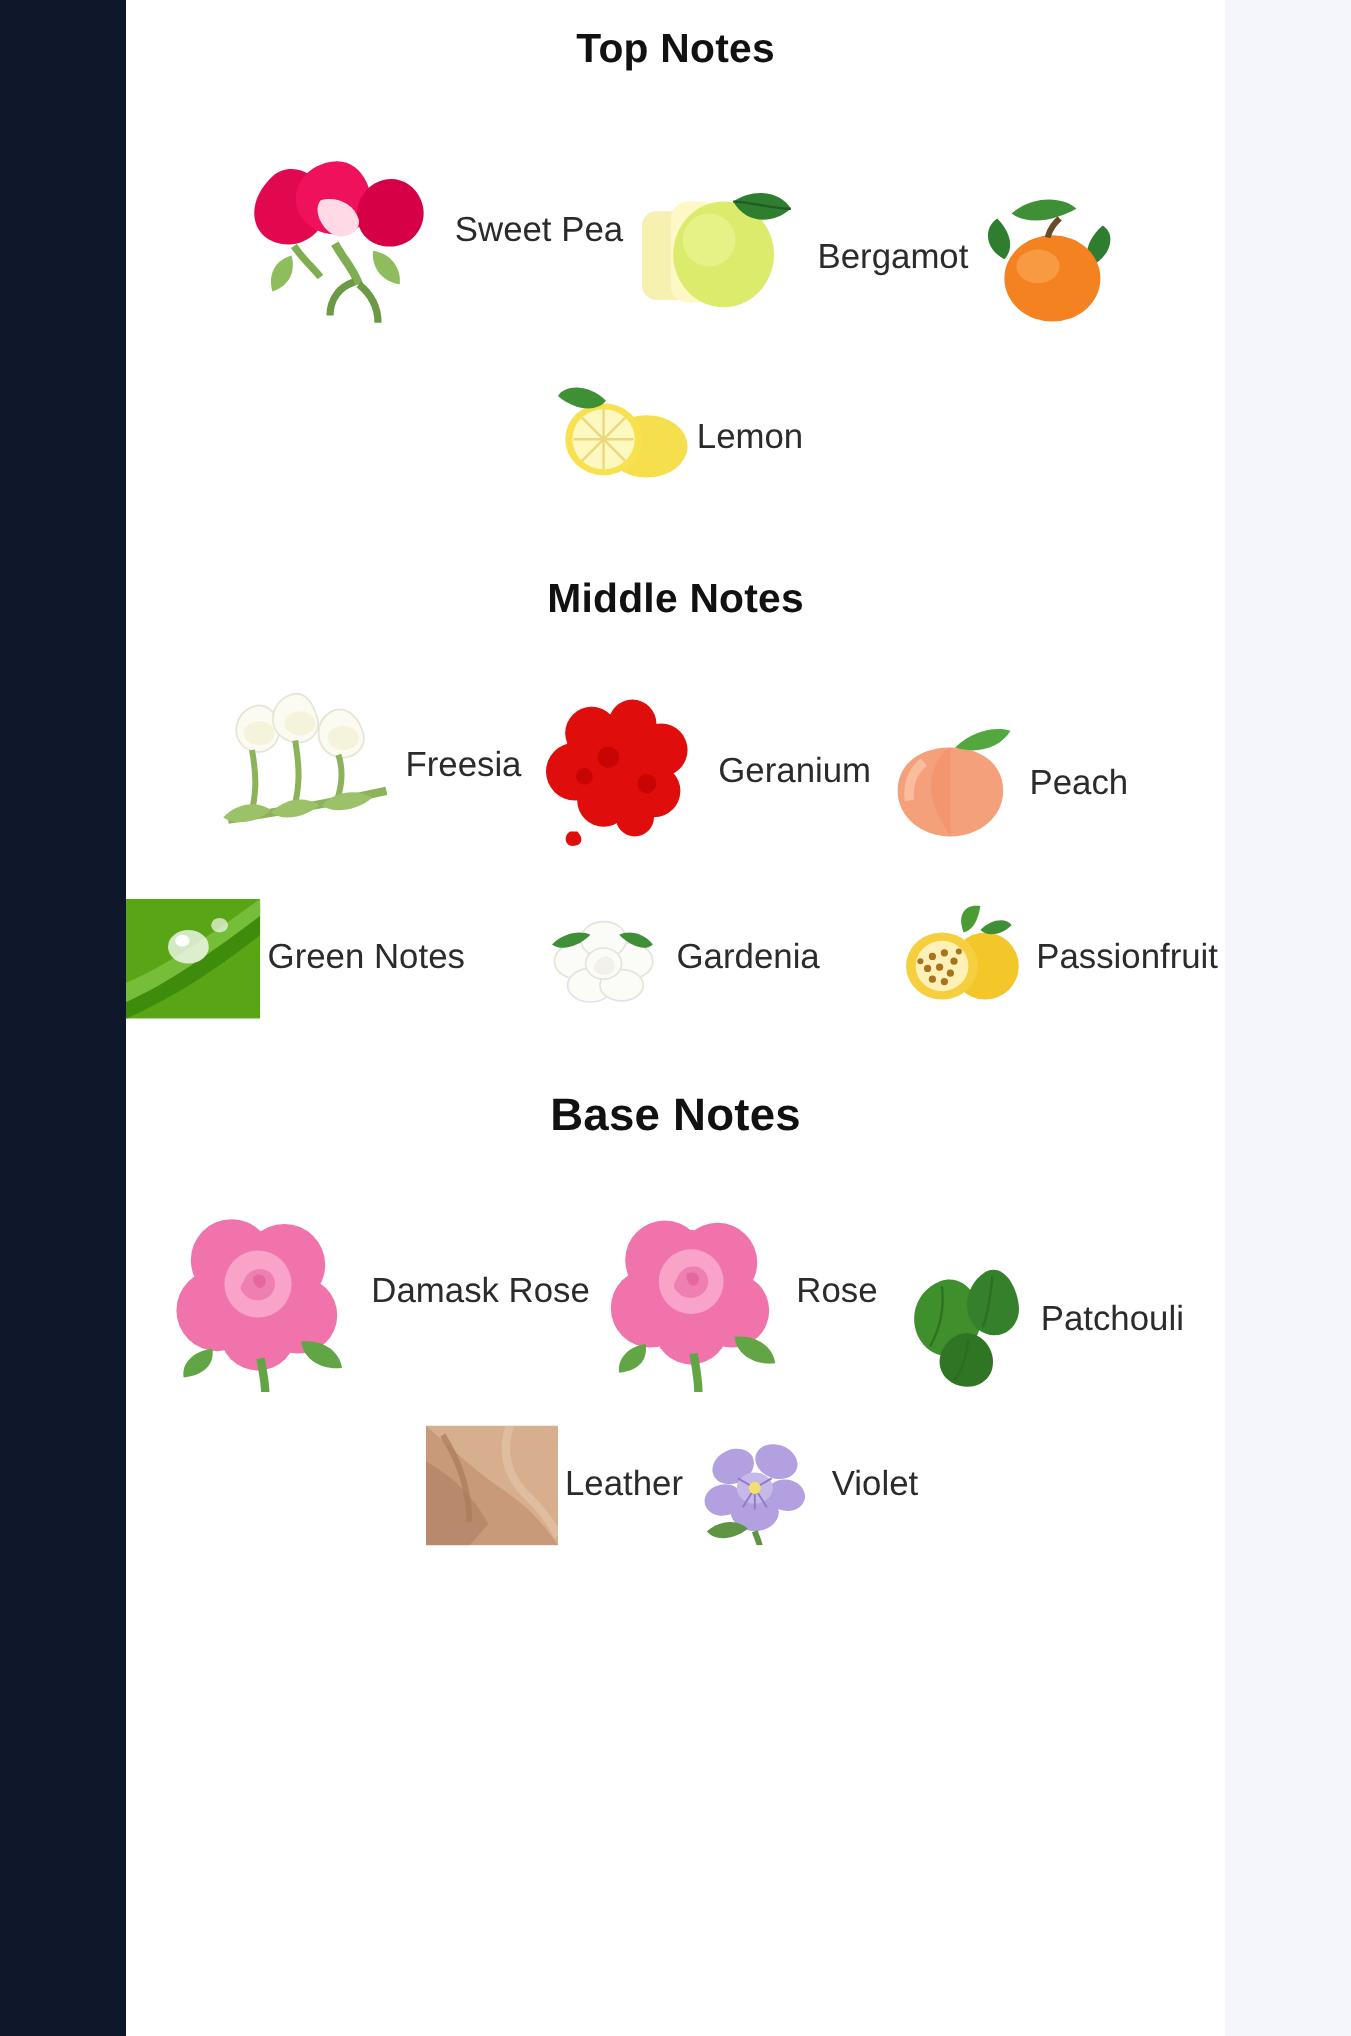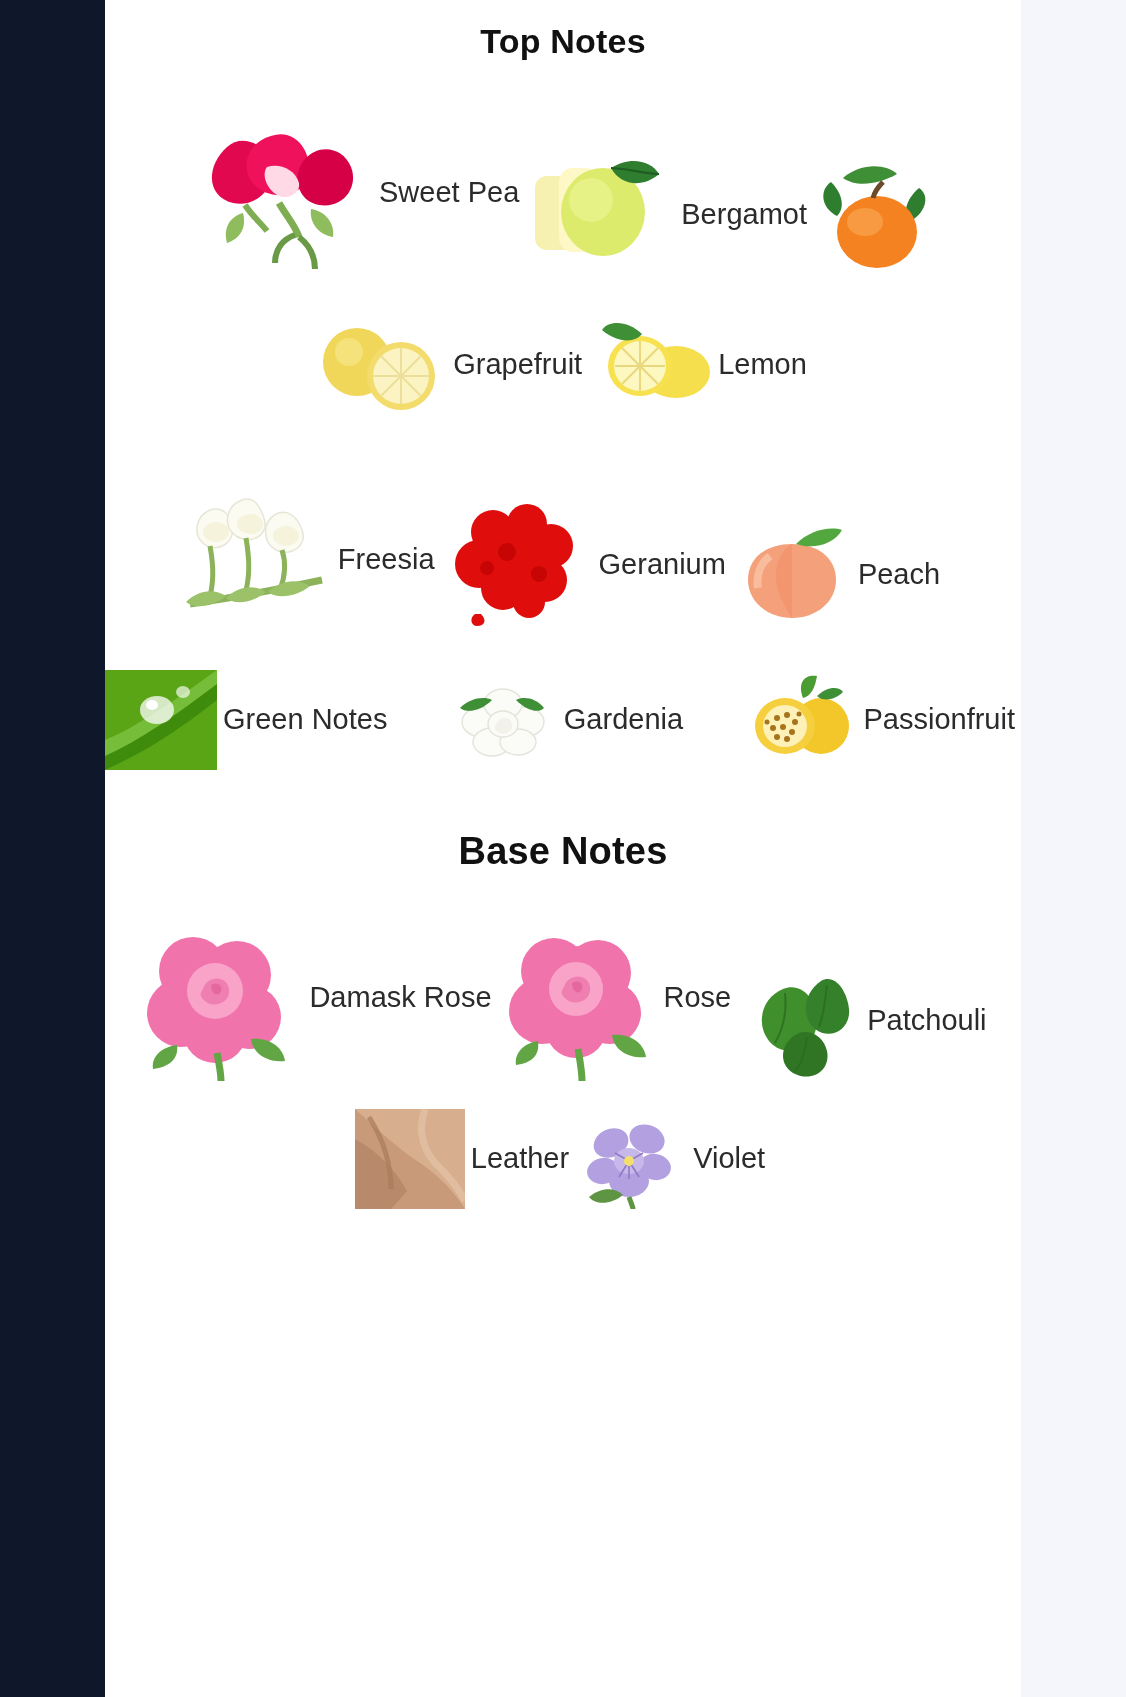--- a/index.html
+++ b/index.html
@@ -126,39 +126,20 @@
               <ellipse cx="64" cy="82" rx="40" ry="36" fill="#f58220"></ellipse>
               <ellipse cx="52" cy="72" rx="18" ry="14" fill="#f9a04a" opacity="0.8"></ellipse>
               <path d="M60 48 C62 40 66 36 70 32" stroke="#6a4a2a" stroke-width="5" fill="none"></path>
             </svg>
           </span>
         </div>
       </div>
 
       <div class="row" style="margin-top:30px;">
 
-        <div class="note">
-          <span class="thumb">
-            <svg width="134" height="110" viewBox="0 0 134 110">
-              <rect width="134" height="110" fill="#ffffff"></rect>
-              <circle cx="44" cy="52" r="34" fill="#f0d75a"></circle>
-              <circle cx="36" cy="44" r="16" fill="#f6e versus" opacity="0"></circle>
-              <circle cx="36" cy="42" r="14" fill="#f7e789" opacity="0.7"></circle>
-              <circle cx="88" cy="66" r="34" fill="#f3dc6b"></circle>
-              <circle cx="88" cy="66" r="28" fill="#fbf3c2"></circle>
-              <g stroke="#ecdf9a" stroke-width="2">
-                <line x1="88" y1="38" x2="88" y2="94"></line>
-                <line x1="60" y1="66" x2="116" y2="66"></line>
-                <line x1="68" y1="46" x2="108" y2="86"></line>
-                <line x1="108" y1="46" x2="68" y2="86"></line>
-              </g>
-            </svg>
-          </span>
-          <span class="label">Grapefruit</span>
-        </div>
 
         <div class="note">
           <span class="thumb">
             <svg width="124" height="110" viewBox="0 0 124 110">
               <rect width="124" height="110" fill="#ffffff"></rect>
               <ellipse cx="88" cy="62" rx="34" ry="26" fill="#f5df4d"></ellipse>
               <ellipse cx="52" cy="56" rx="32" ry="30" fill="#f7e14f"></ellipse>
               <ellipse cx="52" cy="56" rx="26" ry="25" fill="#fdf7c0"></ellipse>
               <g stroke="#ead87f" stroke-width="2">
                 <line x1="52" y1="31" x2="52" y2="81"></line>
@@ -168,20 +149,21 @@
               </g>
               <path d="M54 24 C40 10 20 10 14 20 C28 32 46 34 54 24 Z" fill="#3f8f37"></path>
             </svg>
           </span>
           <span class="label">Lemon</span>
         </div>
       </div>
     </div>
 
     <div class="section sec-middle" style="margin-top:60px;">
+      <div class="section-title">Middle Notes</div>
 
       <div class="row" style="margin-top:40px;">
 
 
         <div class="note">
           <span class="thumb">
             <svg width="152" height="160" viewBox="0 0 152 160">
               <rect width="152" height="160" fill="#ffffff"></rect>
               <g fill="#fbfbf2" stroke="#e6e6d8" stroke-width="1.5">
                 <path d="M30 30 C16 36 12 54 24 64 C38 74 56 62 52 46 C50 34 42 26 30 30 Z"></path>

